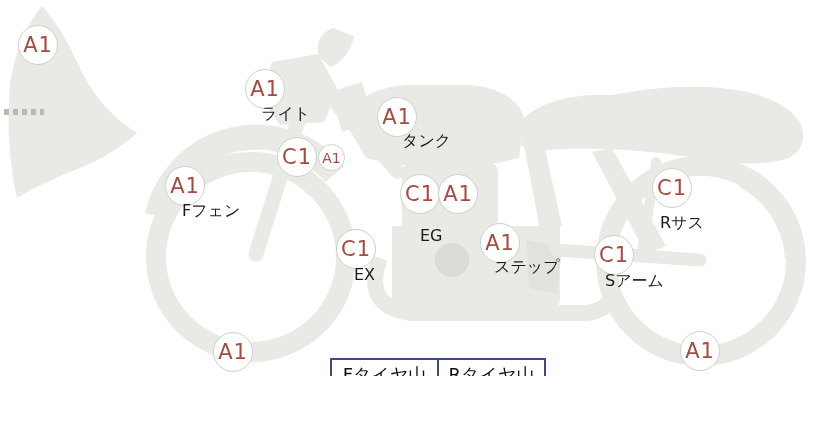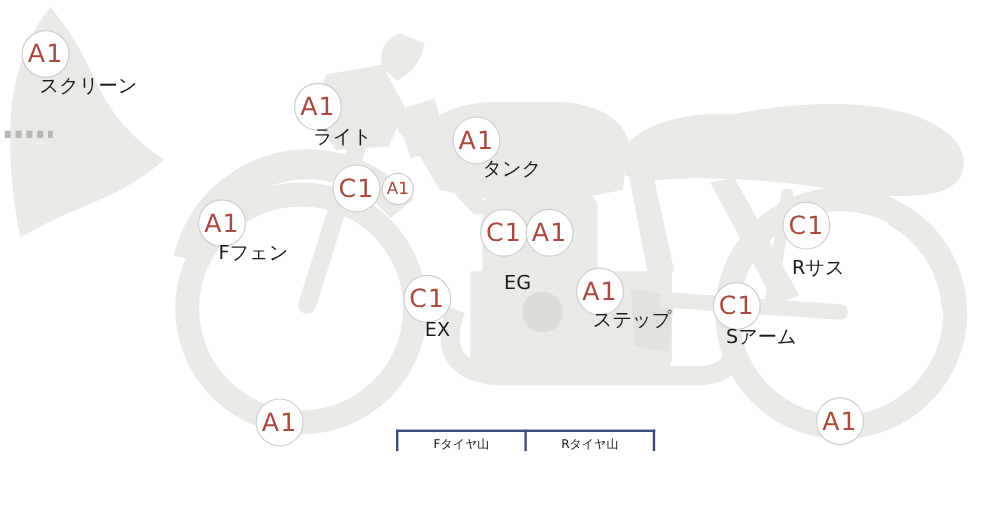--- a/index.html
+++ b/index.html
@@ -48,21 +48,21 @@
     left: 330px; top: 358px;
     border-collapse: collapse;
     background: #ffffff;
   }
   .tire-table th, .tire-table td {
     border: 2px solid var(--table-border, #3c4c80);
     text-align: center;
   }
   .tire-table th {
     font-weight: 400;
-    font-size: 10px;
+    font-size: 18px;
     color: #111111;
     width: 107px;
     padding: 3px 4px;
   }
   .tire-table td {
     font-size: 24px;
     color: var(--tire-value-text, #2145ae);
     padding: 1px 0 5px 0;
   }
 </style>
@@ -109,21 +109,20 @@
     <path class="bike-fill" d="M 524 146 L 544 144 L 562 226 L 540 229 Z"></path>
 
     <path d="M 526 240 L 562 248 L 557 294 L 529 288 Z" fill="#e2e2dd"></path>
 
     <path class="bike-stroke" d="M 380 258 C 368 290 378 309 412 313 L 586 313 C 606 311 614 300 611 287 L 604 266" stroke-width="16"></path>
 
     <path class="bike-stroke" d="M 556 250 L 700 260" stroke-width="13" stroke-linecap="round"></path>
   </svg>
 
   <div class="badge" style="left:18px;top:25px">A1</div>
-  <div class="part-label" style="left:33px;top:62px">スクリーン</div>
 
   <div class="badge" style="left:245px;top:69px">A1</div>
   <div class="part-label" style="left:261px;top:104px">ライト</div>
 
   <div class="badge" style="left:377px;top:97px">A1</div>
   <div class="part-label" style="left:402px;top:131px">タンク</div>
 
   <div class="badge" style="left:277px;top:137px">C1</div>
   <div class="badge small" style="left:318px;top:144px">A1</div>
 

